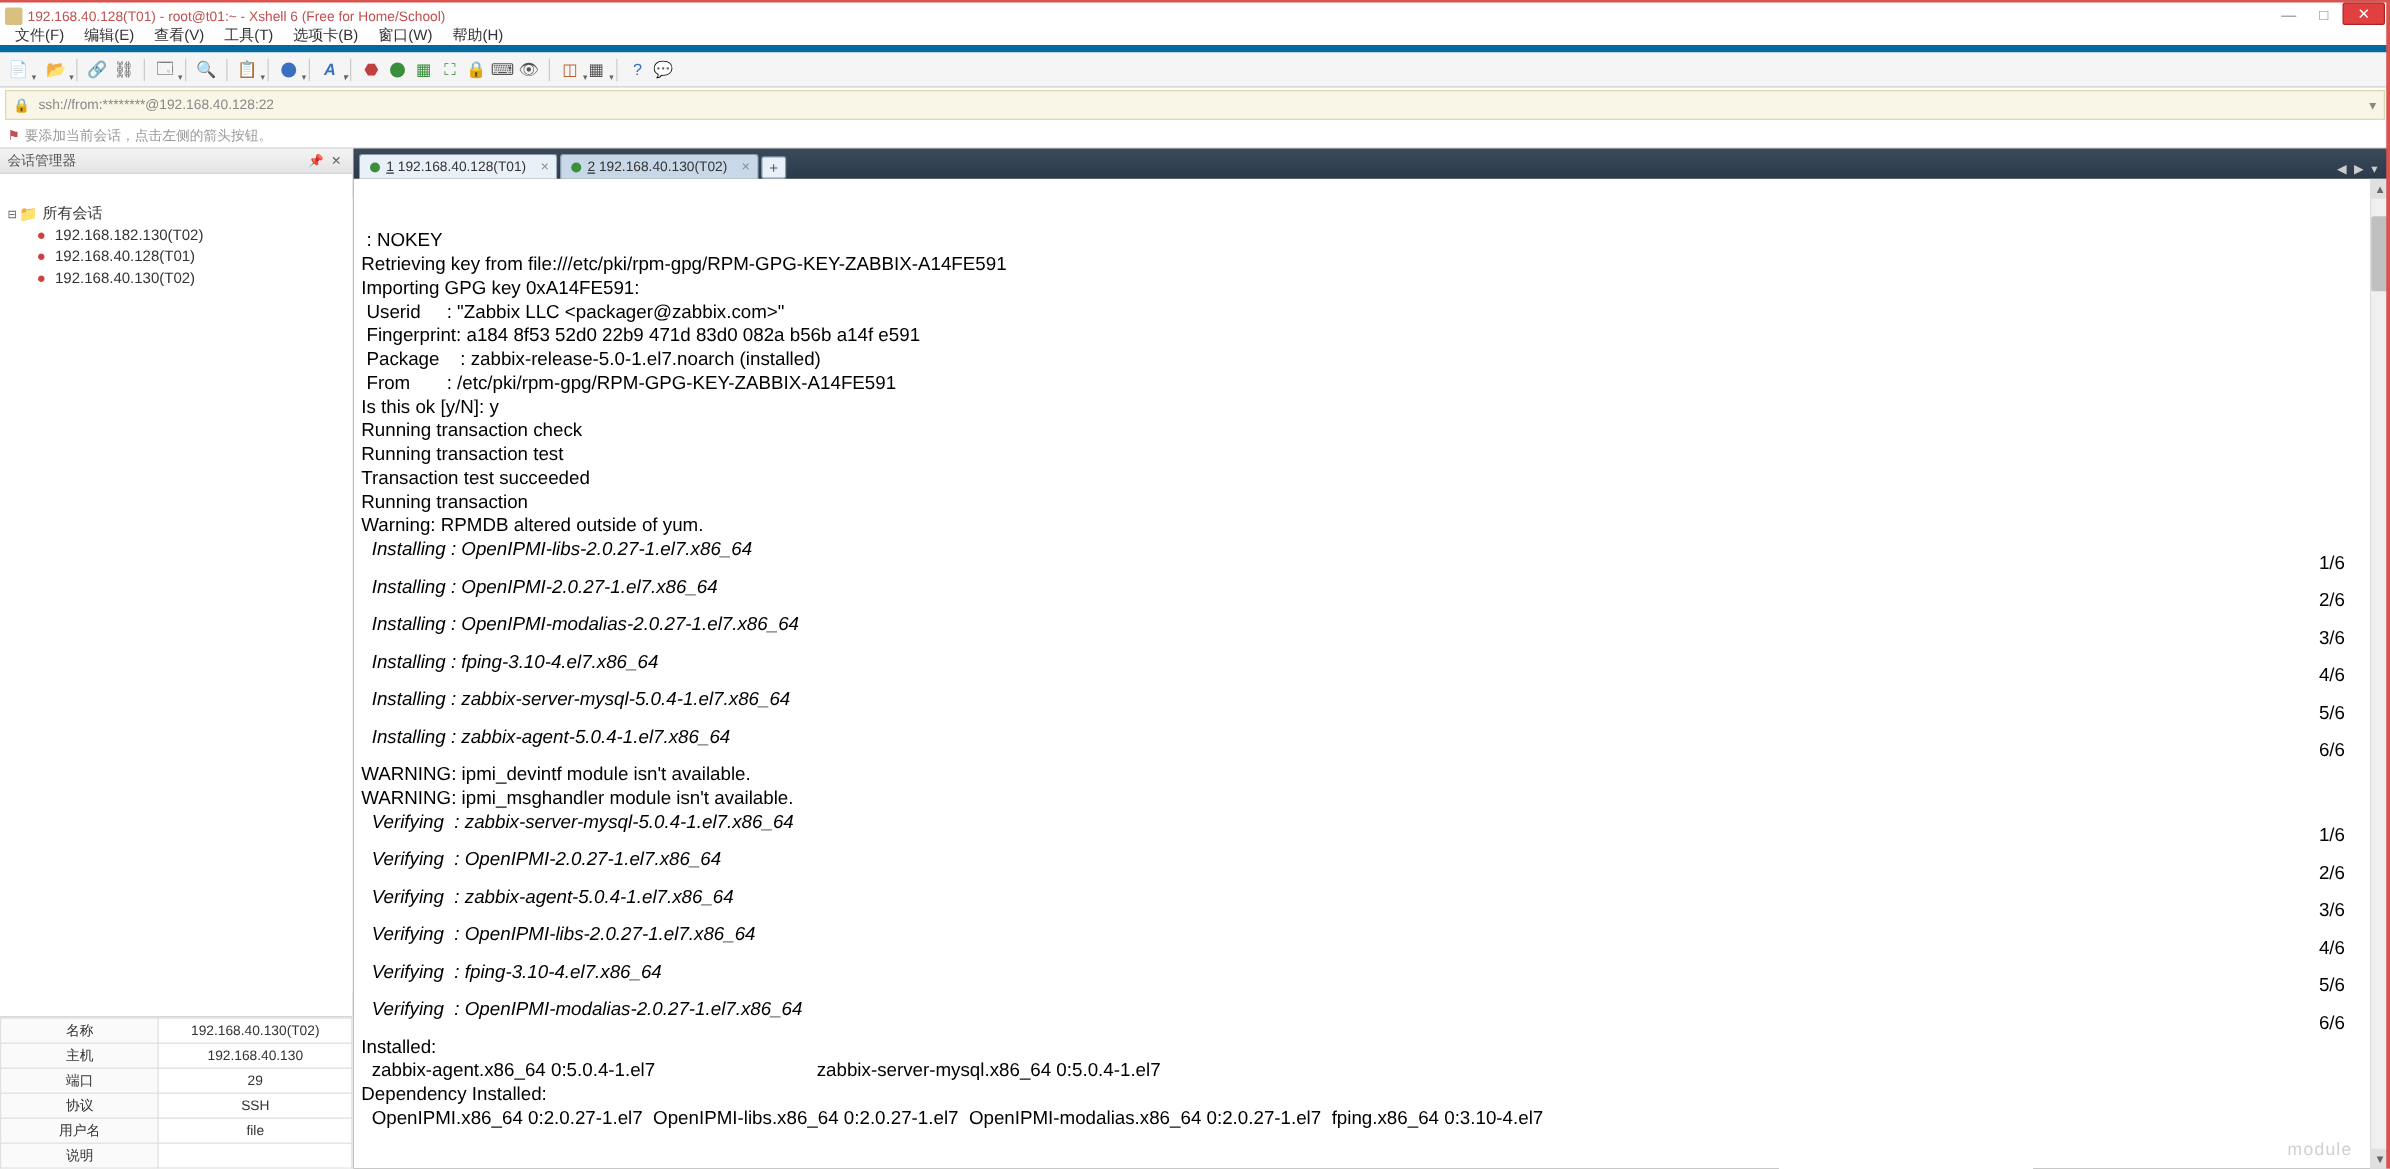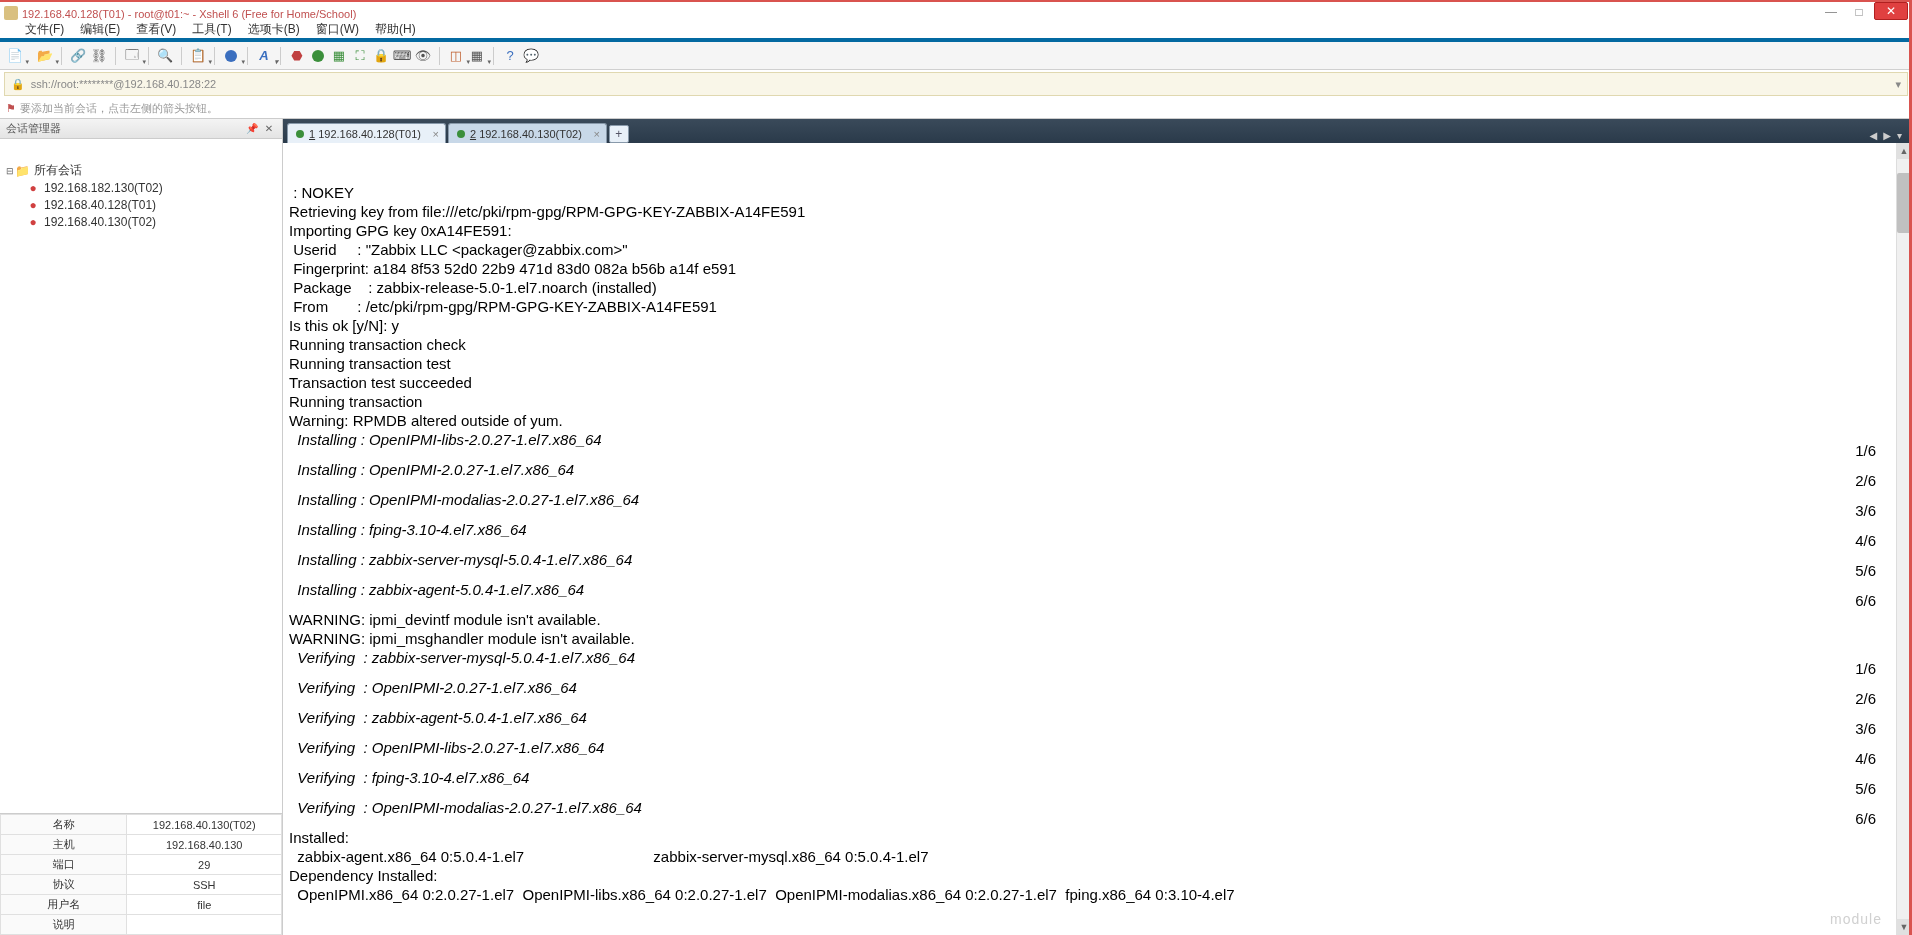--- a/index.html
+++ b/index.html
@@ -6,21 +6,21 @@
 body { background: #fff; font-size: 12px; color: #333; overflow: hidden; width: 1912px; height: 935px; position: relative; }
 
 
 .titlebar { height: 20px; background: #fff; display: flex; align-items: flex-end; padding: 0 4px; color: #c05050; font-size: 11px; border-top: 2px solid #d9534f; }
 .titlebar .app-icon { width: 14px; height: 14px; margin-right: 4px; background: #d9c080; border-radius: 2px; display:inline-block; }
 .titlebar-spacer { flex: 1; }
 .winbtn { width: 26px; height: 16px; display: inline-flex; align-items: center; justify-content: center; color: #888; font-size: 12px; margin-left: 2px; cursor: default; }
 .winbtn.close { background: #e04040; color: #fff; border: 1px solid #b02020; border-radius: 2px; width: 34px; height: 18px; }
 
 
-.menubar { height: 22px; background: #fff; display: flex; align-items: center; padding: 0 17px; border-bottom: 4px solid #0369a1; font-size: 12px; color: #333; }
+.menubar { height: 22px; background: #fff; display: flex; align-items: center; padding: 0 4px; border-bottom: 6px solid #0369a1; font-size: 12px; color: #333; }
 .menubar span { padding: 2px 8px; cursor: default; }
 
 
 .toolbar { height: 28px; background: #f5f5f5; border-bottom: 1px solid #d0d0d0; display: flex; align-items: center; padding: 0 6px; gap: 3px; }
 .tb-btn { width: 18px; height: 18px; display: inline-flex; align-items: center; justify-content: center; font-size: 13px; color: #555; cursor: default; position: relative; }
 .tb-btn.drop::after { content: "▾"; font-size: 7px; color: #666; position: absolute; right: -5px; bottom: -1px; }
 .tb-sep { width: 1px; height: 18px; background: #ccc; margin: 0 4px; }
 .tb-btn.green-dot::before { content:""; width:12px;height:12px;border-radius:50%;background:#3b8f3b;display:inline-block; }
 .tb-btn.blue-dot::before { content:""; width:12px;height:12px;border-radius:50%;background:#3b6fbf;display:inline-block; }
 
@@ -132,21 +132,21 @@
   <span class="tb-sep"></span>
   <span class="tb-btn drop" style="color:#c06030">◫</span>
   <span class="tb-btn drop">▦</span>
   <span class="tb-sep"></span>
   <span class="tb-btn" style="color:#3b6fbf">?</span>
   <span class="tb-btn">💬</span>
 </div>
 
 <div class="addrbar">
   <span class="lock">🔒</span>
-  <span>ssh://root:********@192.168.40.128:22</span>
+  <span>ssh://from:********@192.168.40.128:22</span>
   <span class="addrdrop">▾</span>
 </div>
 
 <div class="hintbar">
   <span class="flag">⚑</span>
   <span>要添加当前会话，点击左侧的箭头按钮。</span>
 </div>
 
 <div class="main">
 

